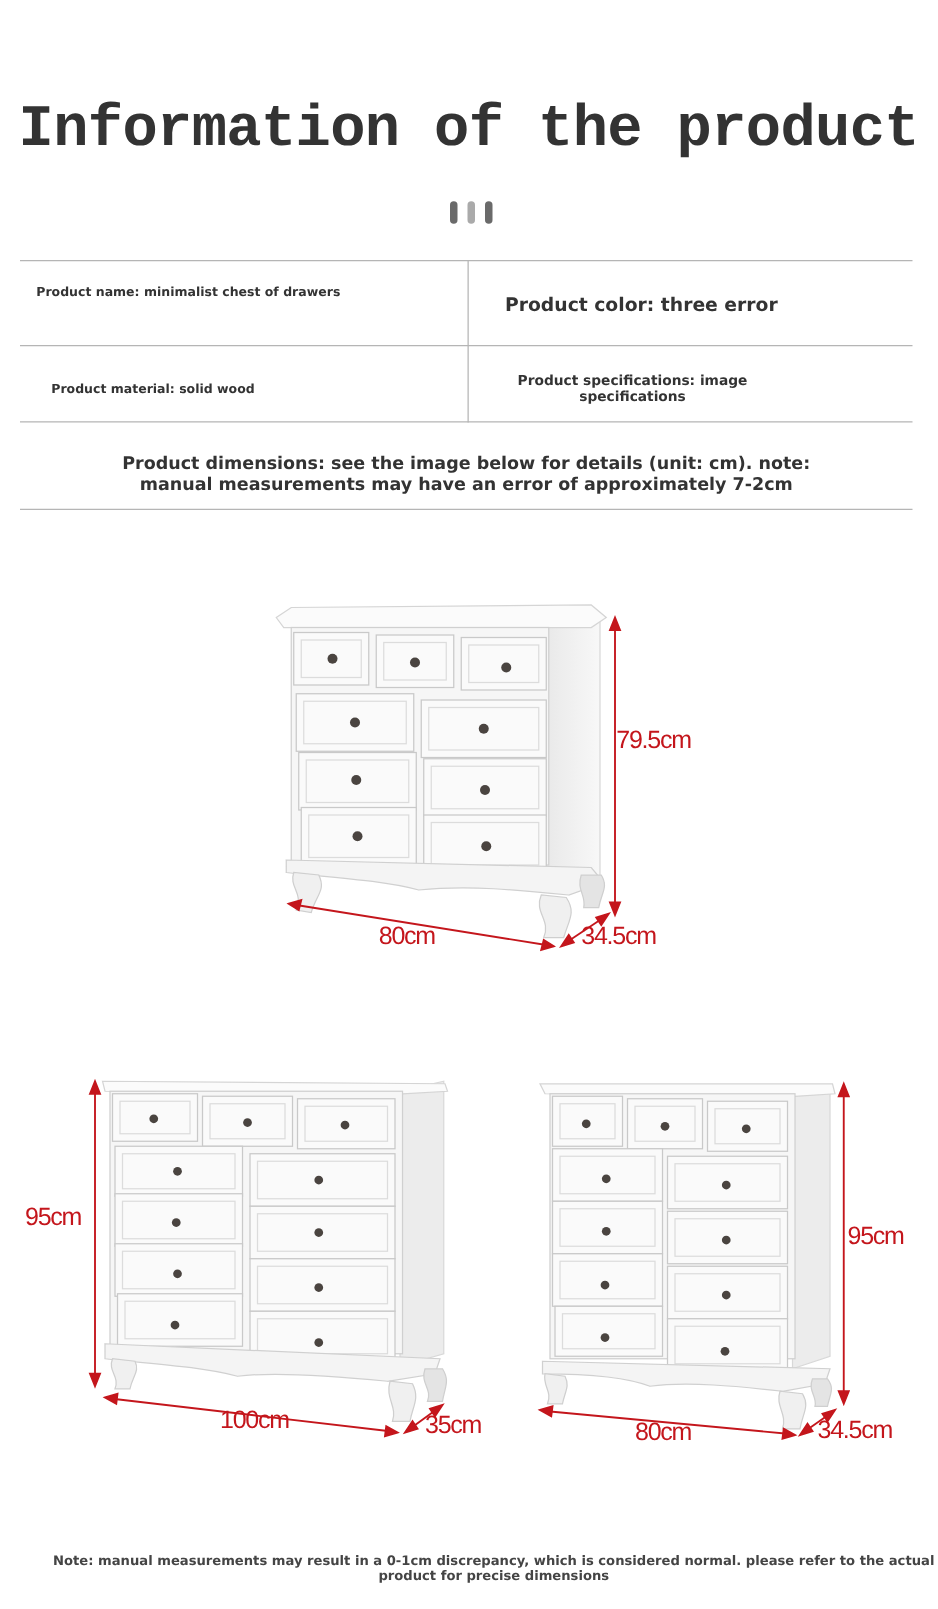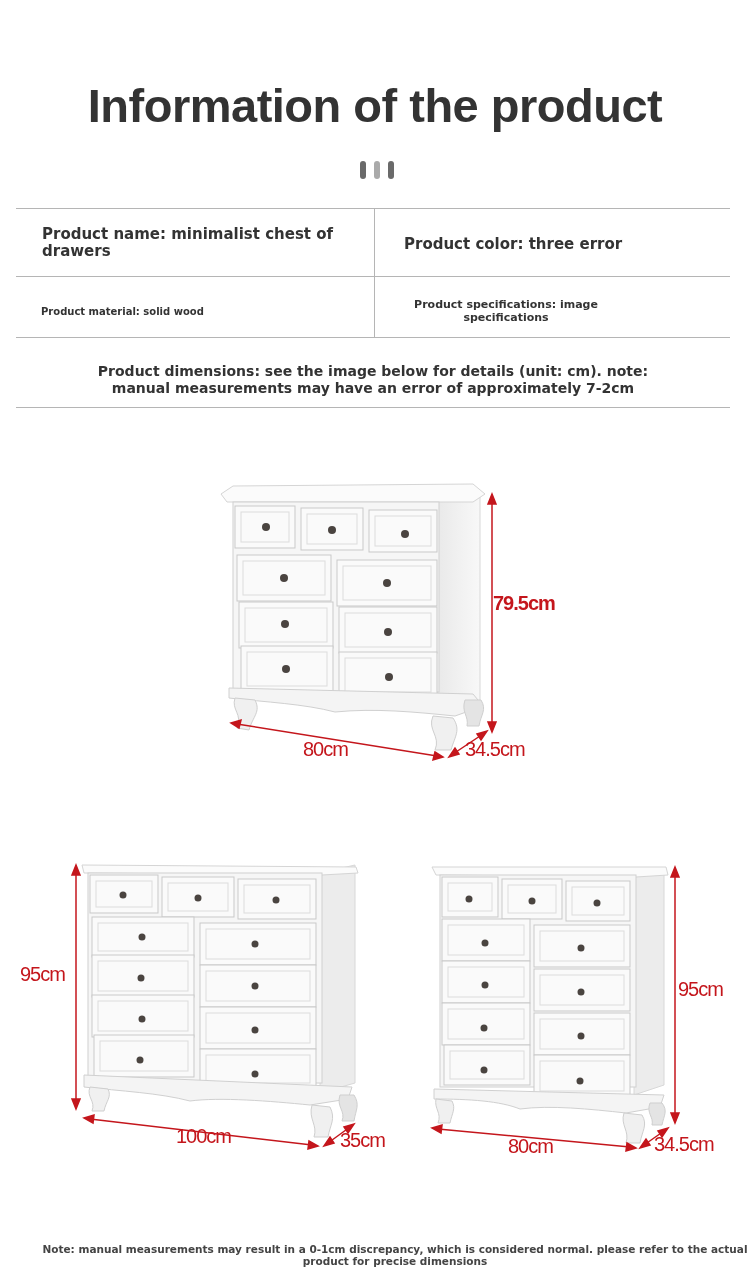--- a/index.html
+++ b/index.html
@@ -3,40 +3,40 @@
   <meta charset="utf-8">
   <style>
     * { box-sizing: border-box; margin: 0; padding: 0; }
     html, body { width: 750px; height: 1287px; background: #ffffff; overflow: hidden; }
     body { font-family: "DejaVu Sans", "Liberation Sans", sans-serif; color: #333333; position: relative; }
 
     .page-title {
       position: absolute; left: 0; top: 78px; width: 750px;
       text-align: center; font-size: 47px; font-weight: bold;
       color: #333333; letter-spacing: -0.5px;
-      font-family: Liberation Sans, sans-serif;
+      font-family: Liberation Mono, monospace;
     }
     .title-divider {
       position: absolute; left: 357px; top: 161px; width: 40px; height: 18px;
       display: flex; gap: 8px; justify-content: center;
     }
     .title-divider span {
       display: block; width: 6px; height: 18px; border-radius: 3px; background: #6a6a6a;
     }
     .title-divider span.mid { background: #aaaaaa; }
 
     .info-table { position: absolute; left: 16px; top: 208px; width: 714px; }
     .hline { position: absolute; left: 0; width: 714px; height: 1px; background: #b5b5b5; }
     .vline { position: absolute; left: 358px; width: 1px; background: #b5b5b5; }
 
     .cell-text {
       position: absolute; font-weight: bold; color: #333333;
       font-family: "DejaVu Sans", sans-serif; line-height: 17px;
     }
-    .t-name { left: 26px; top: 18px; font-size: 15px; width: 300px; }
+    .t-name { left: 13px; top: 18px; font-size: 10px; width: 300px; }
     .t-color { left: 388px; top: 28px; font-size: 15px; }
     .t-material { left: 25px; top: 95px; font-size: 10px; }
     .t-spec { left: 388px; top: 90px; width: 204px; font-size: 11px; line-height: 13px; text-align: center; }
     .t-dims { left: 0; top: 155px; width: 714px; text-align: center; font-size: 14px; line-height: 17px; padding: 0 60px; }
 
     .product-fig { position: absolute; }
     .product-fig svg { display: block; }
     .dim-label {
       position: absolute; color: #c4161c; font-size: 20px; letter-spacing: -1px;
       font-family: "Liberation Sans", sans-serif; white-space: nowrap;
@@ -131,21 +131,21 @@
       <polygon points="277,14 273,24 281,24"></polygon>
         <polygon points="277,252 273,242 281,242"></polygon>
       <line x1="22" y1="244" x2="222" y2="276"></line>
       <polygon points="16,243 26,240 24,248"></polygon>
         <polygon points="228,277 218,280 220,272"></polygon>
       <line x1="238" y1="274" x2="268" y2="254"></line>
       <polygon points="234,277 240,268 244,274"></polygon>
         <polygon points="272,251 266,260 262,254"></polygon>
     </g>
   </svg>
-  <div class="dim-label" style="left:278px;top:112px;font-weight:bold;">79.5cm</div>
+  <div class="dim-label" style="left:278px;top:101px;">79.5cm</div>
   <div class="dim-label" style="left:88px;top:258px;">80cm</div>
   <div class="dim-label" style="left:250px;top:258px;">34.5cm</div>
 </div>
 
 <div class="product-fig" style="left:10px;top:855px;">
   <svg width="390" height="300" viewBox="0 0 390 300">
     <polygon points="310,18 345,10 345,228 310,238" fill="#ececec" stroke="#d8d8d8"></polygon>
     <polygon points="72,10 346,12 348,18 312,20 74,18" fill="#fbfbfb" stroke="#d5d5d5"></polygon>
     <rect x="78" y="18" width="234" height="210" fill="#f6f6f6" stroke="#d0d0d0"></rect>
     <g fill="#fafafa" stroke="#c9c9c9">

